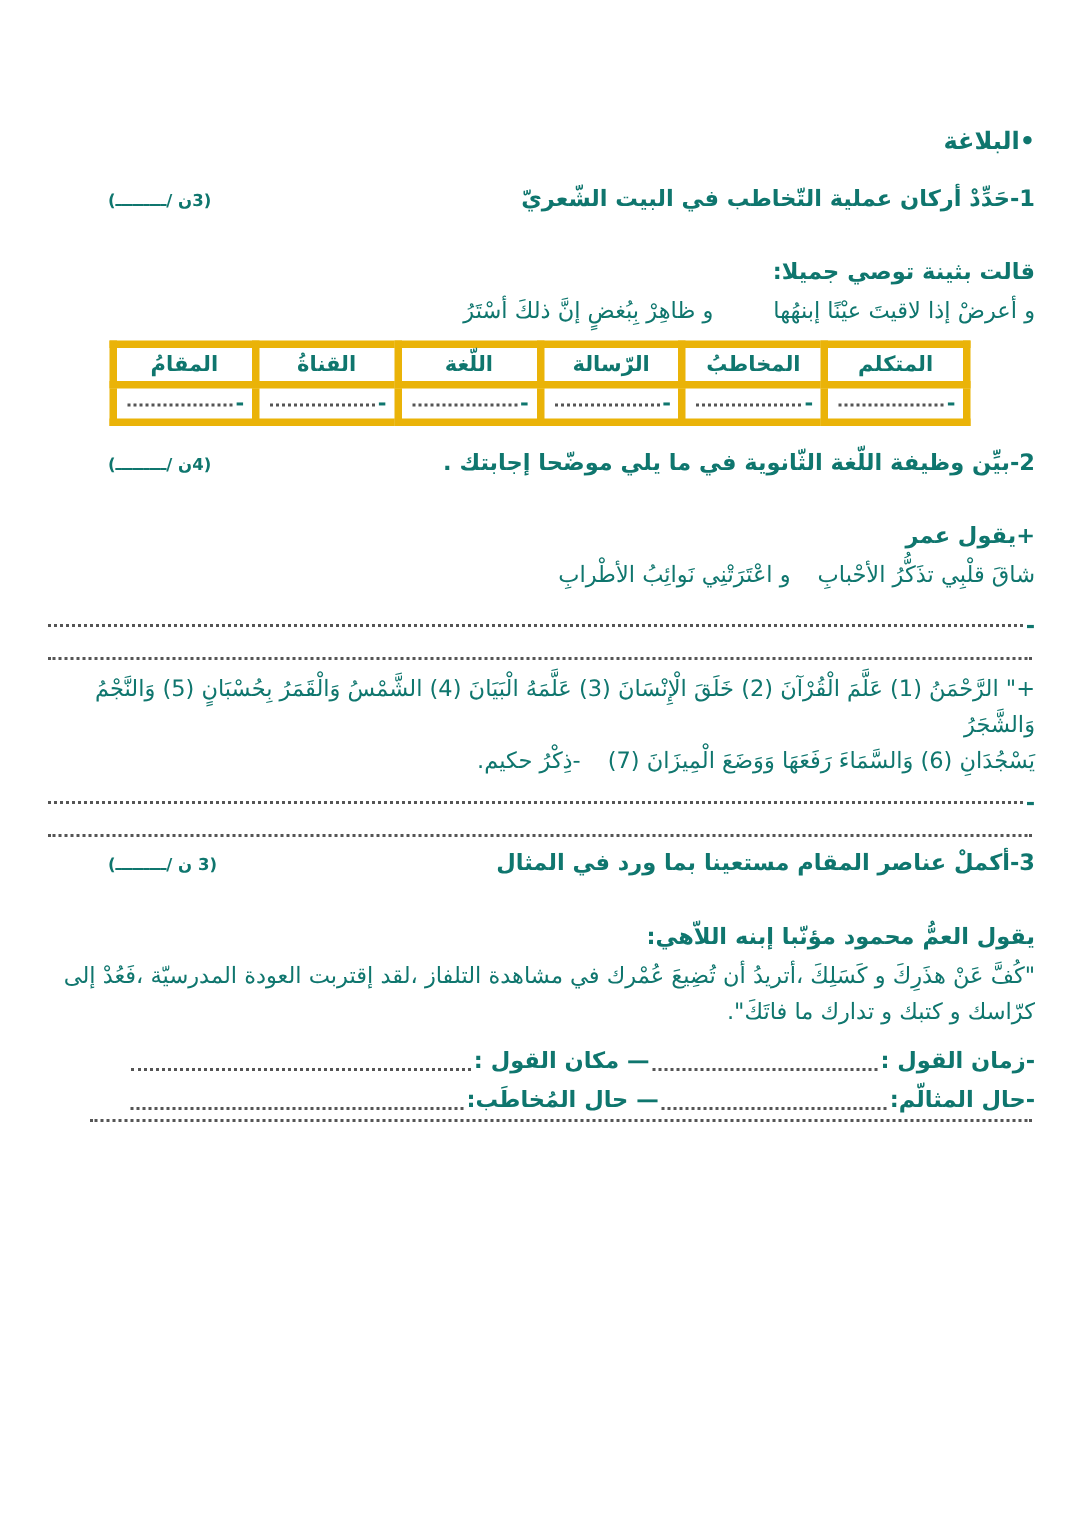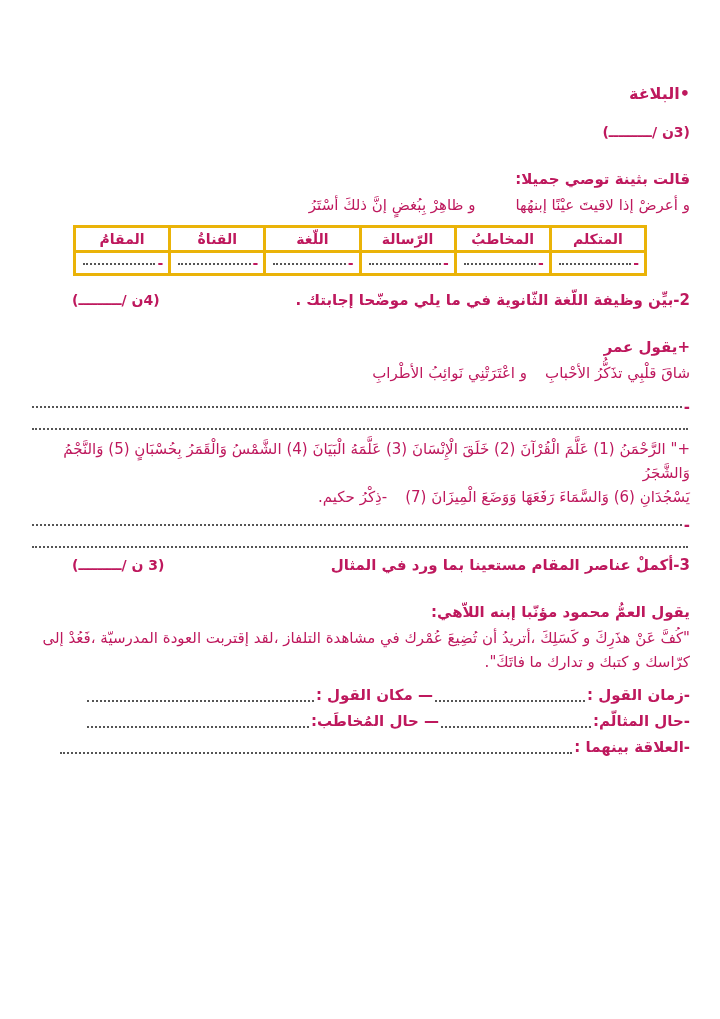--- a/index.html
+++ b/index.html
@@ -5,34 +5,34 @@
   html,body{margin:0;padding:0;background:#ffffff;}
   .page{
     position:relative;
     width:720px;height:1019px;
     box-sizing:border-box;
     padding:84px 30px 0 30px;
     background:#ffffff;
     direction:rtl;
     font-family:"DejaVu Sans",sans-serif;
     font-size:15px;
-    color:#be185d;
+    color:#0f766e;
     overflow:hidden;
   }
   .title{font-weight:bold;font-size:16px;height:22px;margin-bottom:14px;}
   .qrow{display:flex;justify-content:space-between;align-items:baseline;
         font-weight:bold;line-height:24px;margin-bottom:2px;}
-  .marks{font-weight:bold;font-size:14px;white-space:nowrap;padding-left:42px;}
+  .marks{font-weight:bold;font-size:11px;white-space:nowrap;padding-left:42px;}
   .line{line-height:24px;margin-bottom:2px;}
   .b{font-weight:bold;margin-top:23px;}
   .verse{display:flex;gap:40px;line-height:24px;margin-bottom:8px;}
   .verse2{display:flex;gap:18px;line-height:24px;margin-bottom:6px;}
 
   table.khitab{border-collapse:collapse;width:574px;margin:0 auto 12px auto;table-layout:fixed;}
-  .khitab th,.khitab td{border:3px solid #eab308;padding:0 5px;font-size:14px;}
+  .khitab th,.khitab td{border:5px solid #eab308;padding:0 5px;font-size:14px;}
   .khitab th{font-weight:bold;text-align:center;height:22px;}
   .khitab td{height:20px;}
   .cellfill{display:flex;align-items:flex-end;}
   .dash{line-height:11px;font-weight:bold;}
   .leader{flex:1;border-bottom:2px dotted #555;margin:0 2px 4px 2px;}
 
   .ansline{display:flex;align-items:flex-end;height:22px;}
   .ansline .leader{margin-bottom:5px;}
 
   .quran{line-height:24px;margin-top:2px;}
@@ -48,20 +48,21 @@
   .pad-l28{padding-left:28px;}
 </style>
 </head>
 <body>
 
 <div class="page">
 
   <div class="title">•البلاغة</div>
 
   <div class="qrow">
+    <span>1-حَدِّدْ أركان عملية التّخاطب في البيت الشّعريّ</span>
     <span class="marks">(3ن /ـــــــــ)</span>
   </div>
   <div class="line b">قالت بثينة توصي جميلا:</div>
   <div class="verse">
     <span>و أعرضْ إذا لاقيتَ عيْنًا إبنهُها</span>
     <span>و ظاهِرْ بِبُغضٍ إنَّ ذلكَ أسْتَرُ</span>
   </div>
 
   <table class="khitab">
     <tbody>
@@ -159,17 +160,16 @@
     <span>— مكان القول : </span>
     <span class="leader leader-b"></span>
   </div>
   <div class="frow pad-l55">
     <span>-حال المثالّم:</span>
     <span class="leader leader-a"></span>
     <span>— حال المُخاطَب:</span>
     <span class="leader leader-b"></span>
   </div>
   <div class="frow pad-l28">
-    <span>-العلاقة بينهما : </span>
     <span class="leader leader-b"></span>
   </div>
 
 </div>
 
 </body></html>

